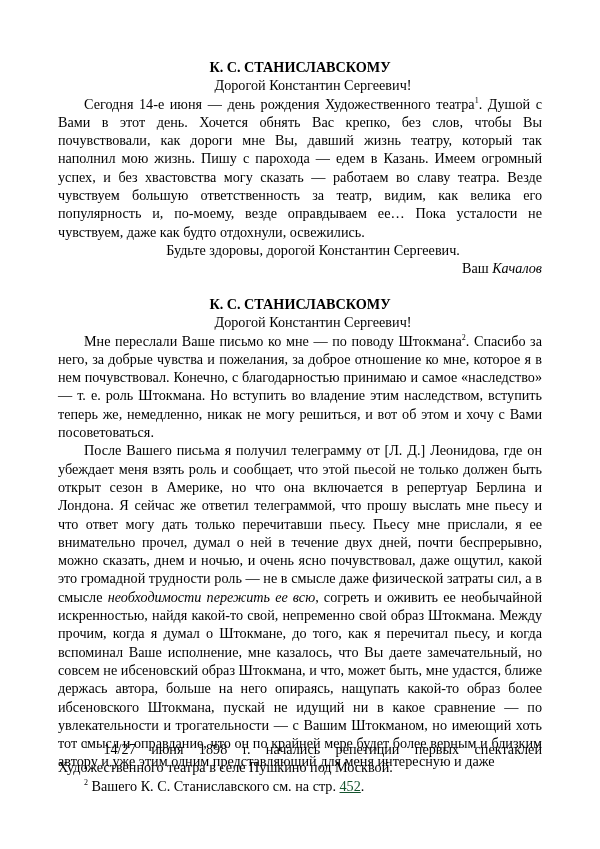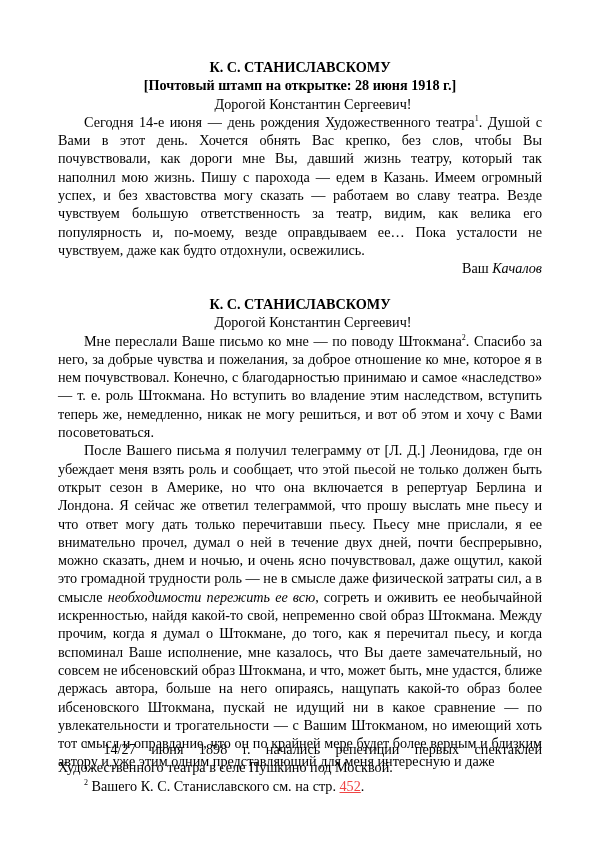--- a/index.html
+++ b/index.html
@@ -22,32 +22,32 @@
     font-weight: bold;
     margin: 0;
   }
   p { margin: 0; text-align: justify; text-indent: 26px; }
   p.noindent-right { text-align: right; text-indent: 0; }
   .greeting { text-indent: 26px; text-align: center; }
   sup { font-size: 8px; line-height: 0; vertical-align: super; }
   em { font-style: italic; }
   .footnotes { position: absolute; left: 58px; width: 484px; top: 740px; }
   .footnotes p { text-indent: 26px; }
-  a.link { color: #ef4444; text-decoration: underline; }
+  a.link { color: #14532d; text-decoration: underline; }
 </style>
 </head>
 <body>
 
 <div class="page">
 
   <div class="col" style="top:58px;">
     <div class="heading">К. С. СТАНИСЛАВСКОМУ</div>
-    <div class="heading">[Почтовый штамп на открытке: 28 июня 1918 г.]</div>
     <p class="greeting">Дорогой Константин Сергеевич!</p>
     <p><span>Сегодня 14-е июня — день рождения Художественного театра</span><sup>1</sup><span>. Душой с Вами в этот день. Хочется обнять Вас крепко, без слов, чтобы Вы почувствовали, как дороги мне Вы, давший жизнь театру, который так наполнил мою жизнь. Пишу с парохода — едем в Казань. Имеем огромный успех, и без хвастовства могу сказать — работаем во славу театра. Везде чувствуем большую ответственность за театр, видим, как велика его популярность и, по-моему, везде оправдываем ее… Пока усталости не чувствуем, даже как будто отдохнули, освежились.</span></p>
+    <p class="greeting">Будьте здоровы, дорогой Константин Сергеевич.</p>
     <p class="noindent-right"><span>Ваш </span><em>Качалов</em></p>
   </div>
 
   <div class="col" style="top:295px;">
     <div class="heading">К. С. СТАНИСЛАВСКОМУ</div>
     <p class="greeting">Дорогой Константин Сергеевич!</p>
     <p><span>Мне переслали Ваше письмо ко мне — по поводу Штокмана</span><sup>2</sup><span>. Спасибо за него, за добрые чувства и пожелания, за доброе отношение ко мне, которое я в нем почувствовал. Конечно, с благодарностью принимаю и самое «наследство» — т. е. роль Штокмана. Но вступить во владение этим наследством, вступить теперь же, немедленно, никак не могу решиться, и вот об этом и хочу с Вами посоветоваться.</span></p>
     <p><span>После Вашего письма я получил телеграмму от [Л. Д.] Леонидова, где он убеждает меня взять роль и сообщает, что этой пьесой не только должен быть открыт сезон в Америке, но что она включается в репертуар Берлина и Лондона. Я сейчас же ответил телеграммой, что прошу выслать мне пьесу и что ответ могу дать только перечитавши пьесу. Пьесу мне прислали, я ее внимательно прочел, думал о ней в течение двух дней, почти беспрерывно, можно сказать, днем и ночью, и очень ясно почувствовал, даже ощутил, какой это громадной трудности роль — не в смысле даже физической затраты сил, а в смысле </span><em>необходимости пережить ее всю</em><span>, согреть и оживить ее необычайной искренностью, найдя какой-то свой, непременно свой образ Штокмана. Между прочим, когда я думал о Штокмане, до того, как я перечитал пьесу, и когда вспоминал Ваше исполнение, мне казалось, что Вы даете замечательный, но совсем не ибсеновский образ Штокмана, и что, может быть, мне удастся, ближе держась автора, больше на него опираясь, нащупать какой-то образ более ибсеновского Штокмана, пускай не идущий ни в какое сравнение — по увлекательности и трогательности — с Вашим Штокманом, но имеющий хоть тот смысл и оправдание, что он по крайней мере будет более верным и близким автору и уже этим одним представляющий для меня интересную и даже</span></p>
   </div>
 

